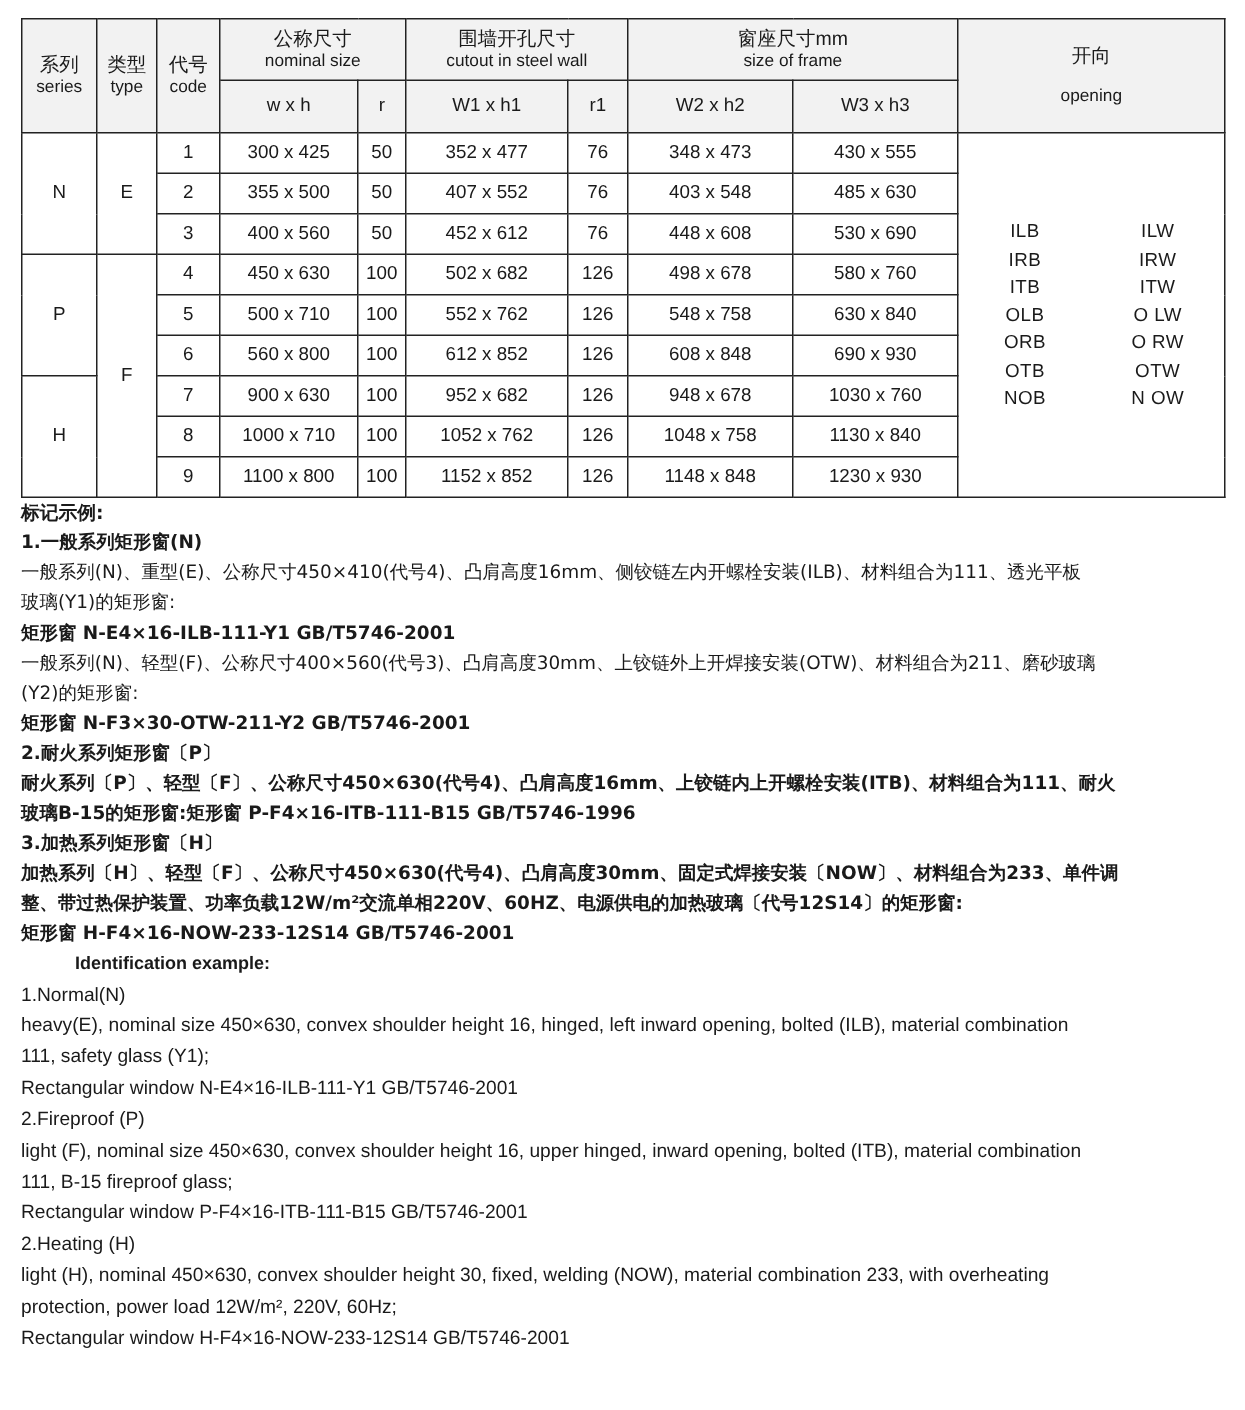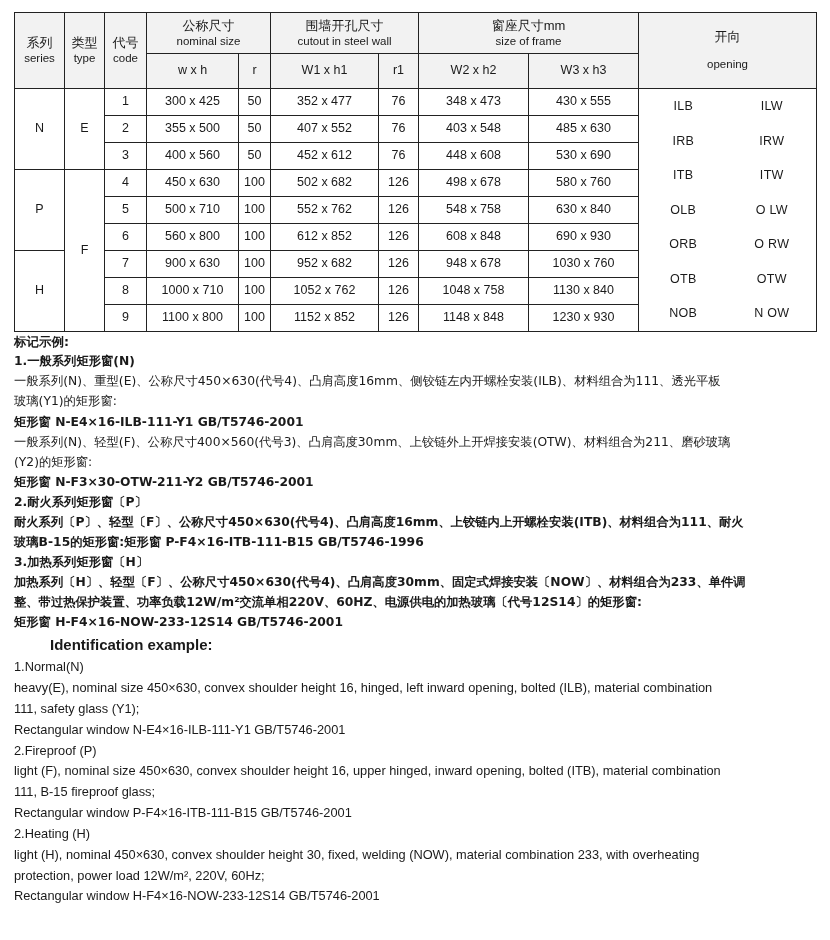--- a/index.html
+++ b/index.html
@@ -50,21 +50,20 @@
   tbody td.code { font-size: 12.5px; }
   .open-cell {
     border: 1px solid #222;
     vertical-align: middle;
   }
   .open-grid {
     display: flex;
     flex-direction: column;
     justify-content: center;
     height: 100%;
-    gap: 16px;
   }
   .open-row {
     display: flex;
     justify-content: space-around;
     font-size: 12.5px;
     line-height: 1.0;
     padding: 3px 0;
   }
   .open-row span { width: 48%; text-align: center; letter-spacing: .3px; }
   .grp { font-size: 13px; }
@@ -74,21 +73,21 @@
     margin-top: 0;
     font-size: 12.5px;
     line-height: 1.55;
   }
   .body-text p { margin: 0 0 1px 0; }
   .cn { font-family: "DejaVu Sans", sans-serif; font-size: 12.3px; font-weight: bold; }
   .cn-reg { font-family: "DejaVu Sans", sans-serif; font-size: 12.3px; }
   .en { font-size: 12.8px; }
   .en-b { font-size: 12.8px; font-weight: bold; }
   .mark-title { font-weight: bold; font-size: 12.5px; margin-bottom: 2px; }
-  .ident-title { font-weight: bold; font-size: 15px; margin-top: 4px; padding-left: 36px; }
+  .ident-title { font-weight: bold; font-size: 12px; margin-top: 4px; padding-left: 36px; }
 </style>
 </head>
 <body>
 
 <div class="page">
 
   <table class="spec">
     <colgroup>
       <col style="width:50px">
       <col style="width:40px">
@@ -270,21 +269,21 @@
         <td>1230 x 930</td>
       </tr>
     </tbody>
   </table>
 
   <div class="body-text">
 
     <p class="mark-title cn">标记示例:</p>
 
     <p class="cn">1.一般系列矩形窗(N)</p>
-    <p class="cn-reg">一般系列(N)、重型(E)、公称尺寸450×630(代号4)、凸肩高度16mm、侧铰链左内开螺栓安装(ILB)、材料组合为111、透光平板</p>
+    <p class="cn-reg">一般系列(N)、重型(E)、公称尺寸450×410(代号4)、凸肩高度16mm、侧铰链左内开螺栓安装(ILB)、材料组合为111、透光平板</p>
     <p class="cn-reg">玻璃(Y1)的矩形窗:</p>
     <p class="cn">矩形窗 N-E4×16-ILB-111-Y1 GB/T5746-2001</p>
     <p class="cn-reg">一般系列(N)、轻型(F)、公称尺寸400×560(代号3)、凸肩高度30mm、上铰链外上开焊接安装(OTW)、材料组合为211、磨砂玻璃</p>
     <p class="cn-reg">(Y2)的矩形窗:</p>
     <p class="cn">矩形窗 N-F3×30-OTW-211-Y2 GB/T5746-2001</p>
     <p class="cn">2.耐火系列矩形窗〔P〕</p>
     <p class="cn">耐火系列〔P〕、轻型〔F〕、公称尺寸450×630(代号4)、凸肩高度16mm、上铰链内上开螺栓安装(ITB)、材料组合为111、耐火</p>
     <p class="cn">玻璃B-15的矩形窗:矩形窗 P-F4×16-ITB-111-B15 GB/T5746-1996</p>
     <p class="cn">3.加热系列矩形窗〔H〕</p>
     <p class="cn">加热系列〔H〕、轻型〔F〕、公称尺寸450×630(代号4)、凸肩高度30mm、固定式焊接安装〔NOW〕、材料组合为233、单件调</p>

